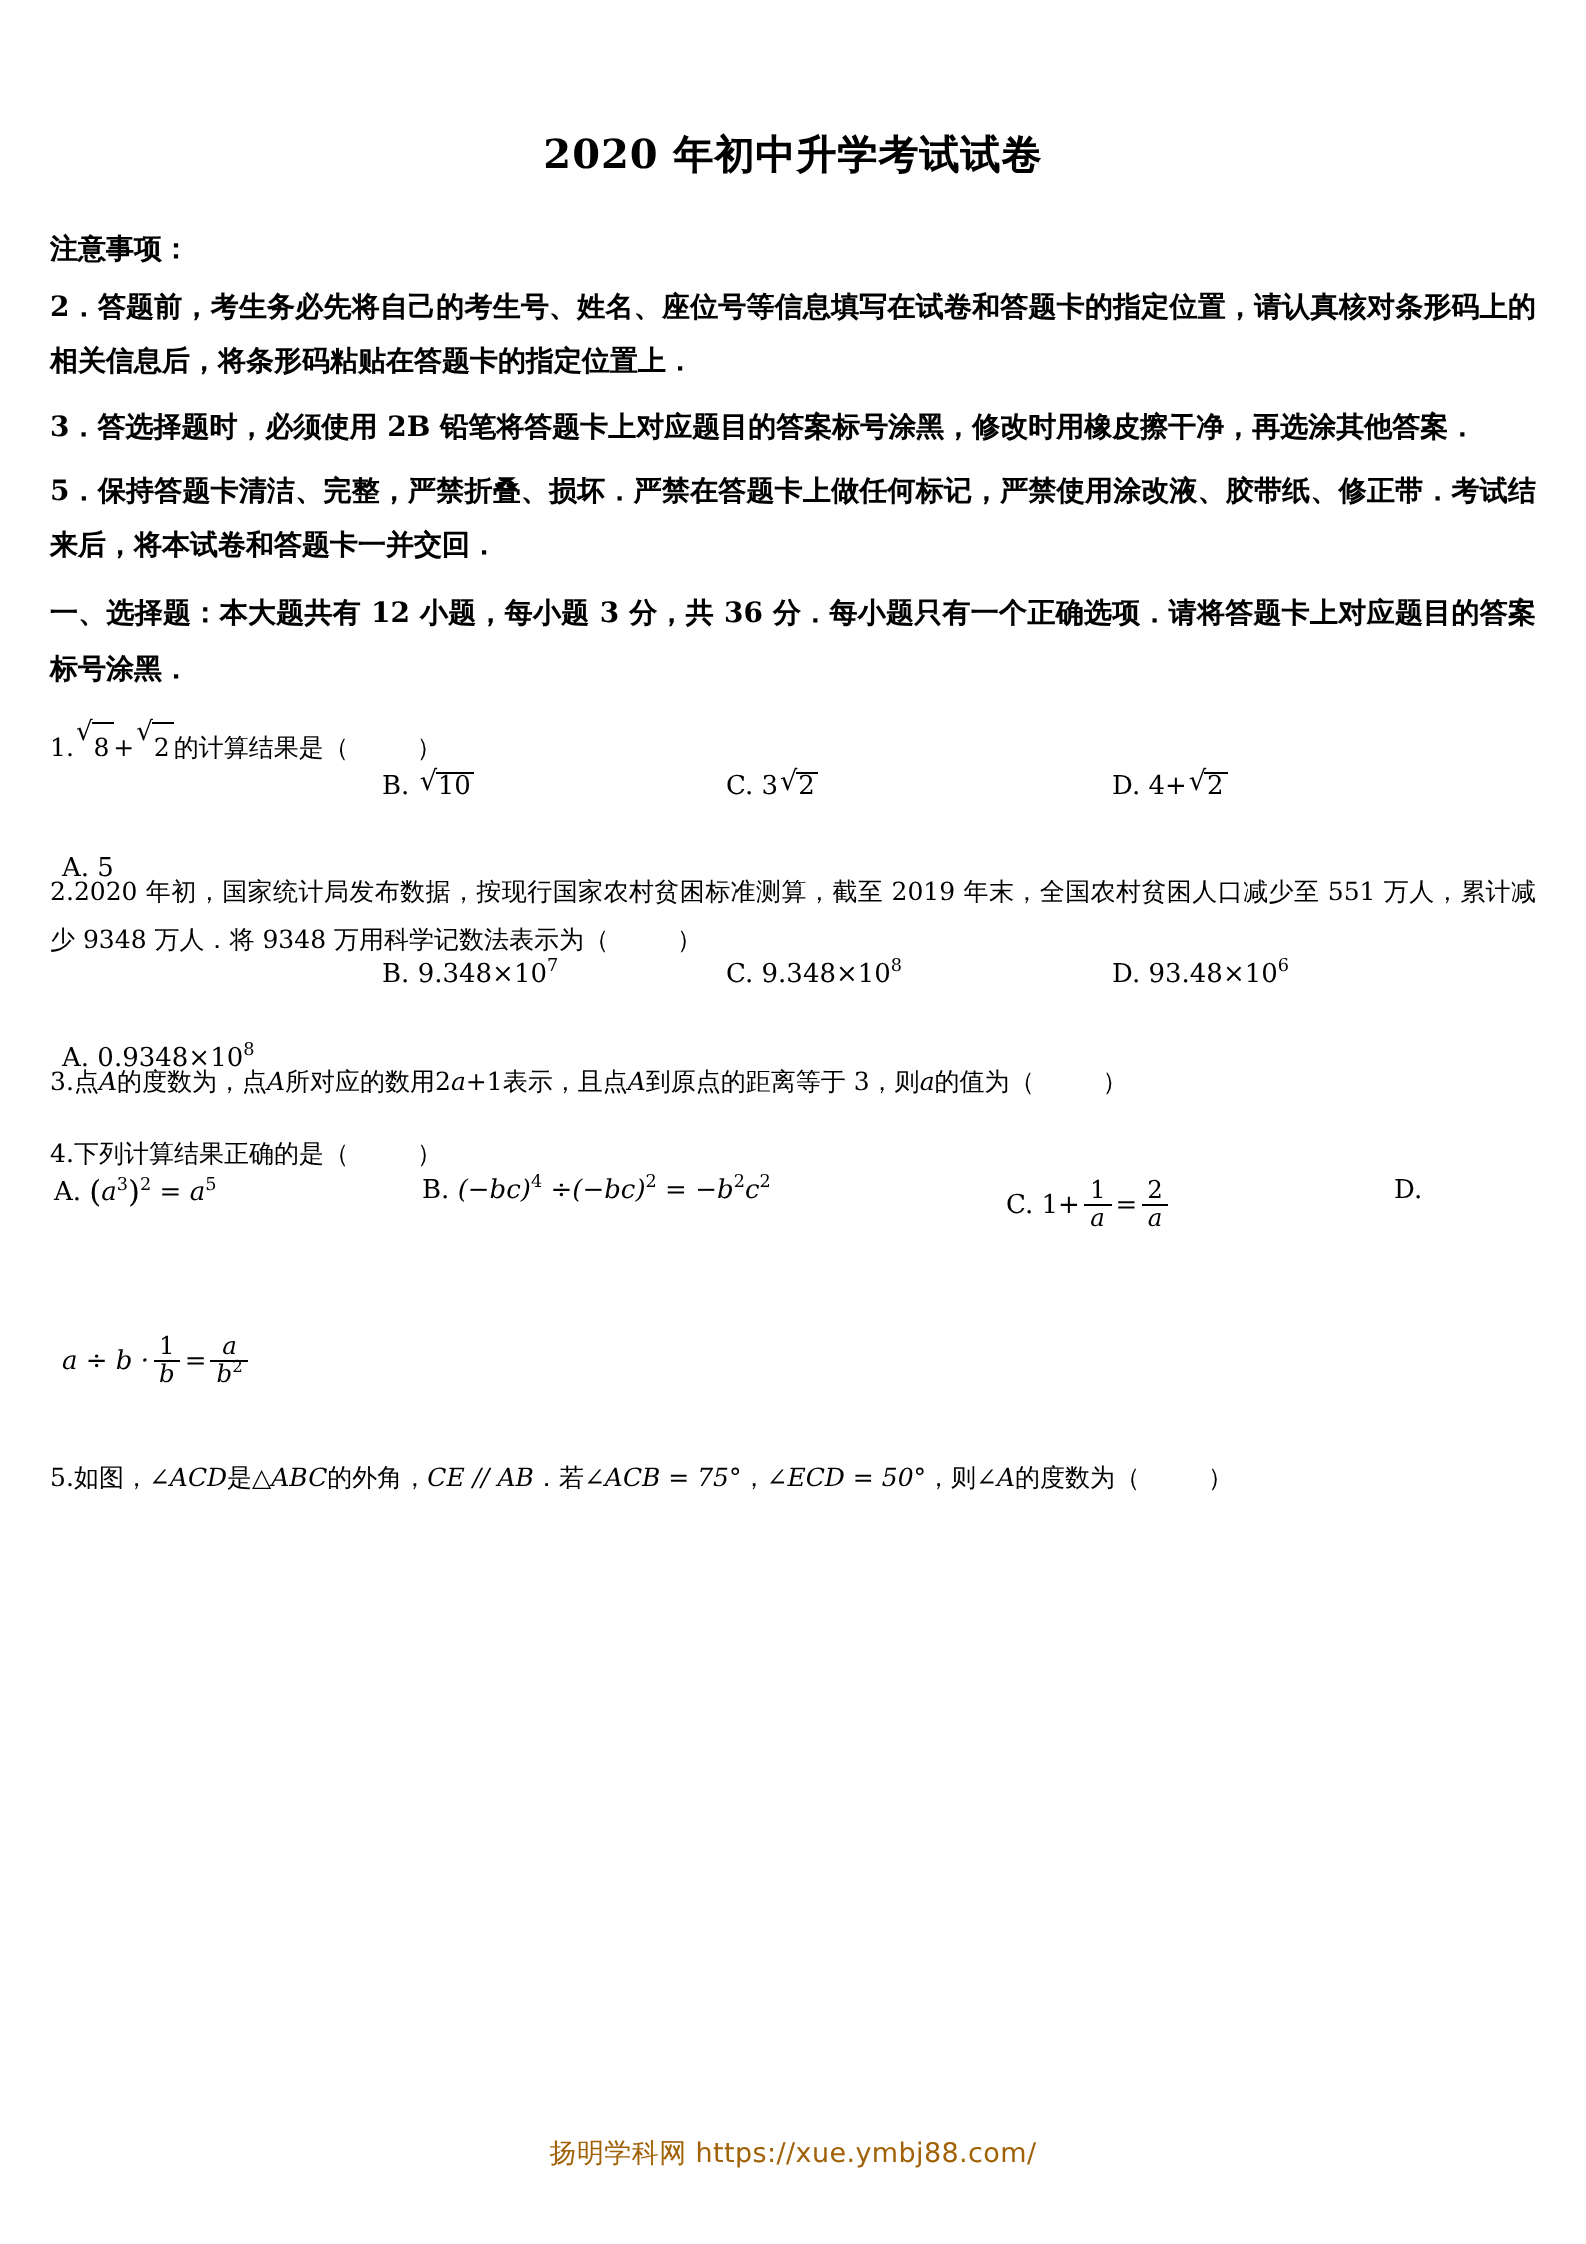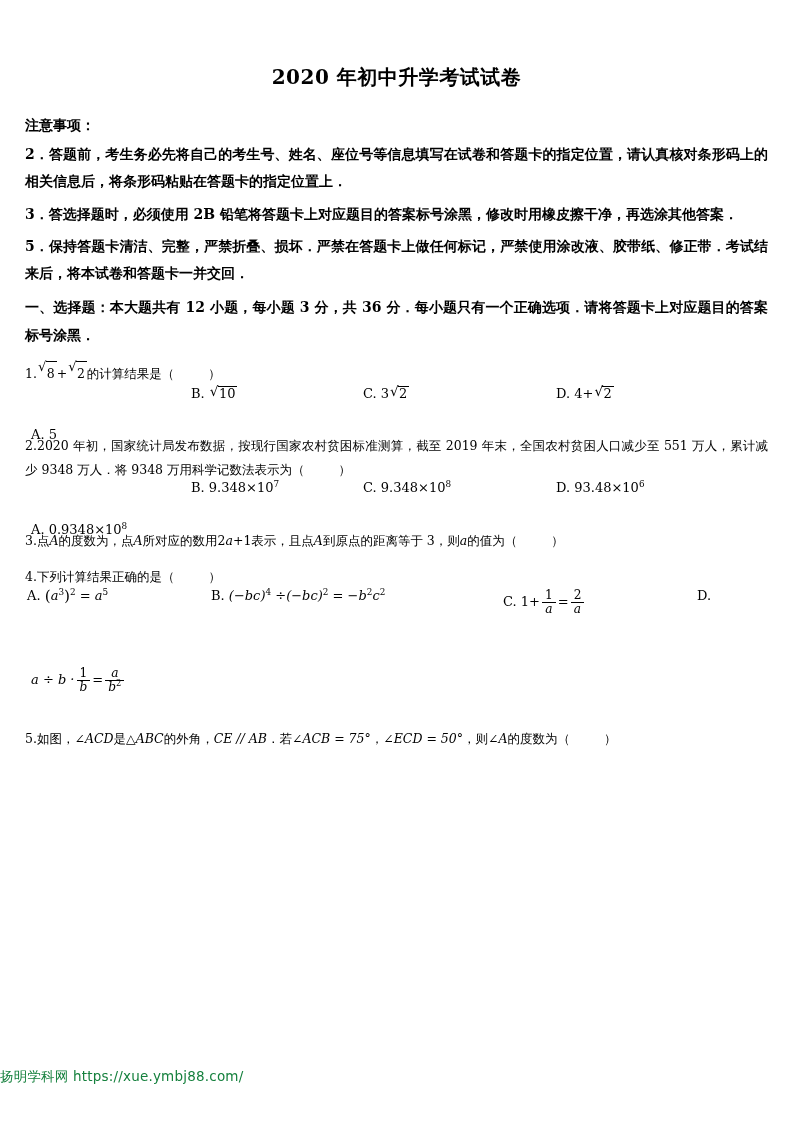--- a/index.html
+++ b/index.html
@@ -160,23 +160,23 @@
     position: relative;
     font-size: 1.18em;
     vertical-align: -0.05em;
   }
   
   .footer {
     position: absolute;
     left: 0;
     right: 0;
     top: 1068px;
-    text-align: left;
+    text-align: center;
     font-size: 13.5px;
-    color: #15803d;
+    color: #a16207;
     font-family: "DejaVu Sans", "Liberation Sans", sans-serif;
     letter-spacing: 0.2px;
   }
 </style>
 </head>
 <body>
 
 <div class="page">
 
   <h1 class="doc-title">2020 年初中升学考试试卷</h1>

